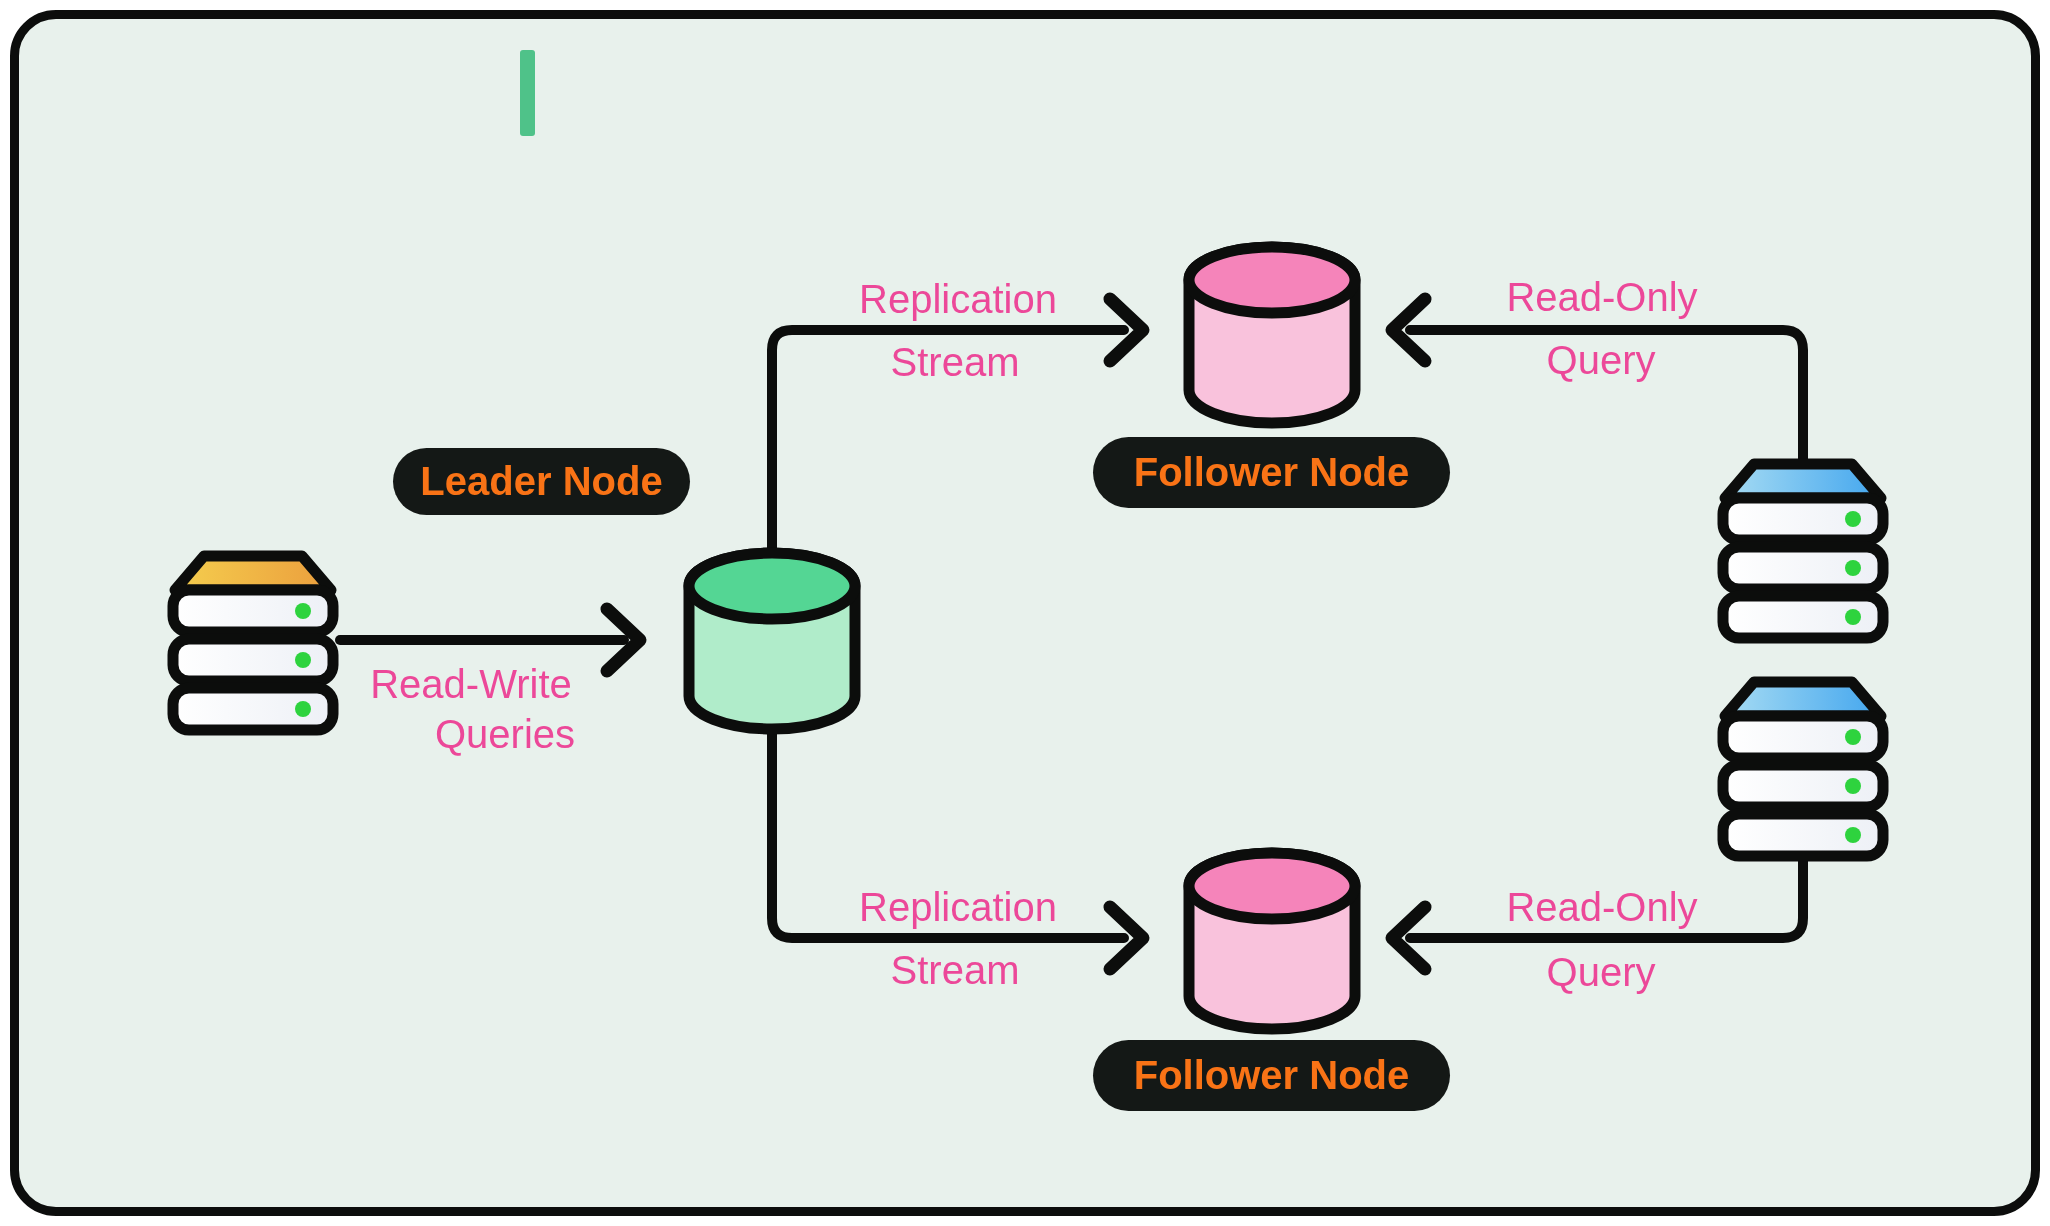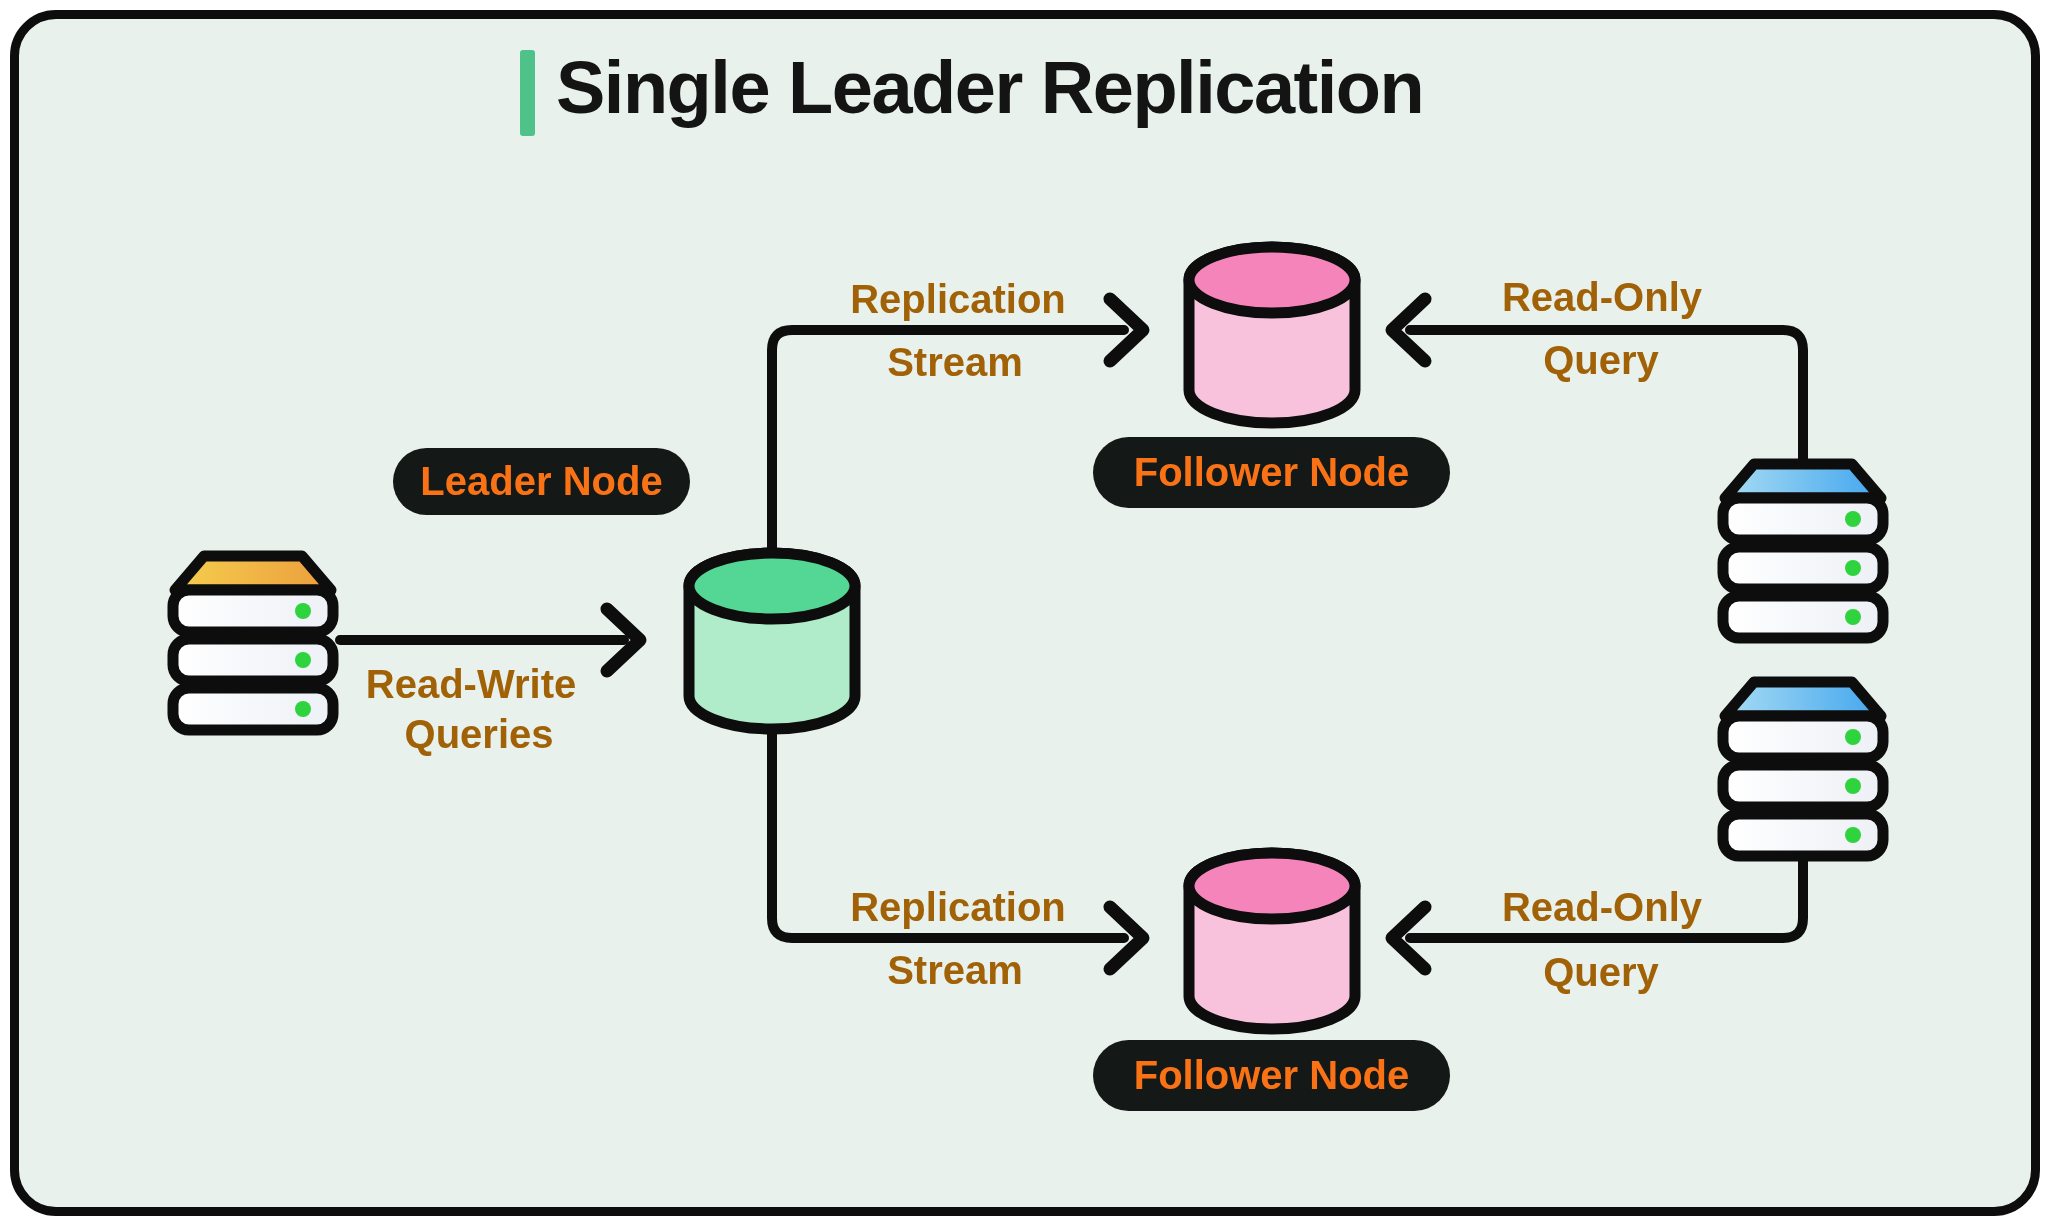--- a/index.html
+++ b/index.html
@@ -23,31 +23,30 @@
   .wire{fill:none;stroke:#0c0d0c;stroke-width:10;stroke-linecap:round;}
   .chev{fill:none;stroke:#0c0d0c;stroke-width:13;stroke-linecap:round;stroke-linejoin:round;}
   .icon{position:absolute;overflow:visible;}
   .pill{
     position:absolute;background:#141816;color:#f97316;border-radius:37px;
     display:flex;align-items:center;justify-content:center;
     font-size:40px;font-weight:600;white-space:nowrap;
   }
   .lbl{
     position:absolute;transform:translate(-50%,-50%);
-    font-size:40px;font-weight:700;color:#a16207;white-space:nowrap;
+    font-size:40px;font-weight:400;color:#ec4899;white-space:nowrap;
   }
 </style>
 </head>
 <body>
 
 <div class="canvas">
   <div class="panel"></div>
 
   <div class="accent-bar"></div>
-  <div class="title">Single Leader Replication</div>
 
   <svg class="wires" viewBox="0 0 2050 1226">
     <g>
       <path class="wire" d="M340,640 H624"></path>
       <path class="chev" d="M607,609 L640,640 L607,671"></path>
     </g>
     <g>
       <path class="wire" d="M772,560 V350 Q772,330 792,330 H1124"></path>
       <path class="chev" d="M1110,299 L1143,330 L1110,361"></path>
     </g>
@@ -156,21 +155,21 @@
       <rect x="5" y="138" width="160" height="42" rx="16"></rect>
     </g>
     <g fill="#2ed33e">
       <circle cx="135" cy="61" r="8"></circle>
         <circle cx="135" cy="110" r="8"></circle>
         <circle cx="135" cy="159" r="8"></circle>
     </g>
   </svg>
 
   <div class="lbl" style="left:471px;top:684px">Read-Write</div>
-  <div class="lbl" style="left:479px;top:734px">Queries</div>
+  <div class="lbl" style="left:505px;top:734px">Queries</div>
 
   <div class="lbl" style="left:958px;top:299px">Replication</div>
   <div class="lbl" style="left:955px;top:362px">Stream</div>
 
   <div class="lbl" style="left:958px;top:907px">Replication</div>
   <div class="lbl" style="left:955px;top:970px">Stream</div>
 
   <div class="lbl" style="left:1602px;top:297px">Read-Only</div>
   <div class="lbl" style="left:1601px;top:360px">Query</div>
 

